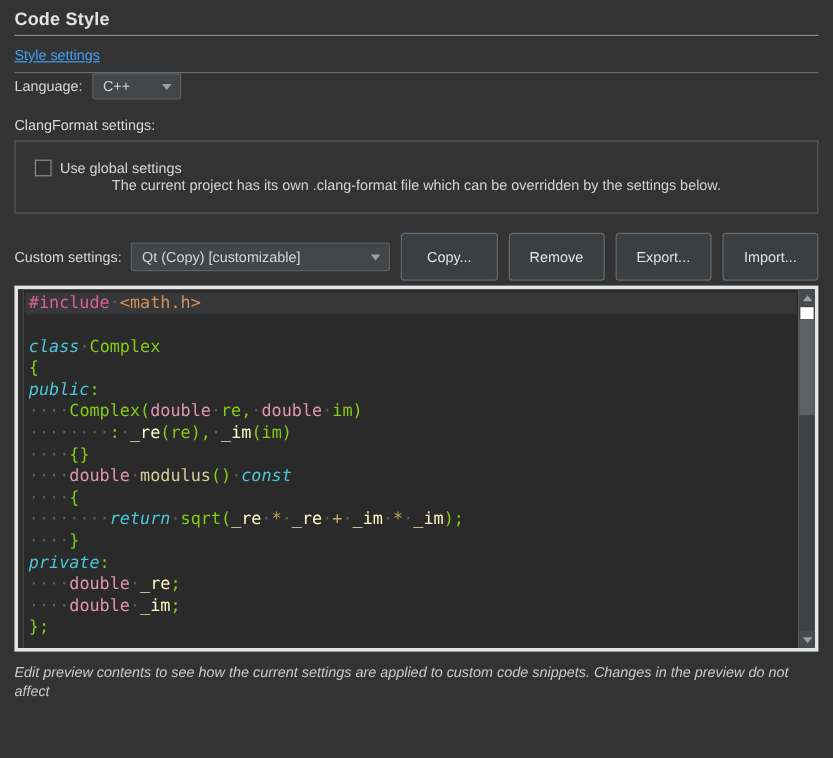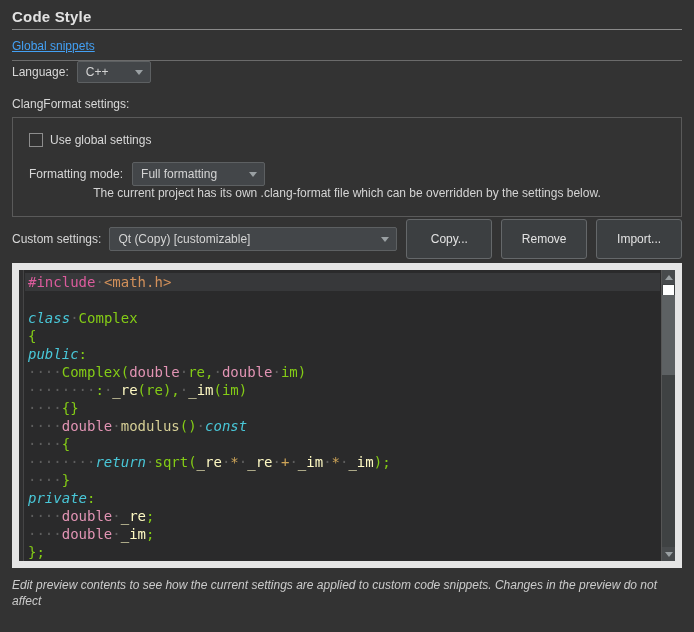--- a/index.html
+++ b/index.html
@@ -28,21 +28,21 @@
     background:#434649; border:1px solid #5d6062; border-radius:2px;
     color:#d4d4d4; cursor:pointer;
   }
   .combo .arrow {
     width:0; height:0; margin-left:10px;
     border-left:4px solid transparent; border-right:4px solid transparent;
     border-top:5px solid #9aa0a3;
   }
   .combo-language { width:74px; }
   .combo-mode { width:133px; height:24px; }
-  .combo-custom { width:288px; height:24px; }
+  .combo-custom { width:216px; height:24px; }
 
   .section-label { margin-top:14px; }
 
   .groupbox {
     margin-top:6px;
     border:1px solid #5a5a5a;
     padding:15px 16px 16px 16px;
     text-align:center;
   }
   .checkbox-row { display:flex; align-items:center; cursor:pointer; }
@@ -51,34 +51,34 @@
     border:1px solid #8d8d8d; background:#303030;
     display:inline-flex; align-items:center; justify-content:center;
     color:transparent; font-size:12px; line-height:12px;
   }
   .checkbox.checked::after { content:"✓"; color:#e9e9e9; }
   .mode-row { margin-top:15px; }
   .mode-row .label { margin-right:9px; }
   .info-text { color:#d4d4d4; }
   .custom-check-row { margin-top:11px; }
 
-  .custom-row { margin-top:2px; display:flex; align-items:center; }
+  .custom-row { margin-top:16px; display:flex; align-items:center; }
   .custom-row .label { margin-right:8px; white-space:nowrap; }
   .btns { display:flex; flex:1; gap:9px; margin-left:9px; }
   .btn {
     flex:1; height:40px;
     background:#3c3f41; border:1px solid #65686a; border-radius:3px;
     color:#e2e2e2; font-size:12px; font-family:"Liberation Sans",sans-serif;
     cursor:pointer;
   }
 
   .editor {
     position:relative; margin-top:4px;
     height:305px; background:#2a2a2b;
-    border:7px solid #e5e5e5;
+    border:3px solid #e5e5e5;
     overflow:hidden;
   }
   .gutter {
     position:absolute; left:0; top:0; bottom:0; width:5px;
     background:#2f2f30; border-right:1px solid #454546;
   }
   .code {
     position:absolute; left:6px; top:3px; right:15px;
     font-family:"DejaVu Sans Mono", monospace;
     font-size:14px; line-height:18px; white-space:pre;
@@ -114,60 +114,54 @@
   .footer { margin-top:9px; font-style:italic; color:#cbcbcb; line-height:1.35; }
 </style>
 </head>
 <body>
 
 <div class="page">
 
   <div class="page-title">Code Style</div>
   <hr class="hr1">
 
-  <a class="link">Global snippets</a>
+  <a class="link">Style settings</a>
   <hr class="hr2">
 
   <div class="row language-row">
     <span class="label">Language:</span>
     <span class="combo combo-language">
       <span>C++</span>
       <span class="arrow"></span>
     </span>
   </div>
 
   <div class="section-label">ClangFormat settings:</div>
 
   <div class="groupbox">
     <div class="checkbox-row">
       <span class="checkbox"></span>
       <span>Use global settings</span>
     </div>
 
-    <div class="row mode-row">
-      <span class="label">Formatting mode:</span>
-      <span class="combo combo-mode">
-        <span>Full formatting</span>
-        <span class="arrow"></span>
-      </span>
-    </div>
 
     <div class="info-text">The current project has its own .clang-format file which can be overridden by the settings below.</div>
 
   </div>
 
   <div class="custom-row">
     <span class="label">Custom settings:</span>
     <span class="combo combo-custom">
       <span>Qt (Copy) [customizable]</span>
       <span class="arrow"></span>
     </span>
     <span class="btns">
       <button class="btn">Copy...</button>
       <button class="btn">Remove</button>
+      <button class="btn">Export...</button>
       <button class="btn">Import...</button>
     </span>
   </div>
 
   <div class="editor">
     <div class="gutter"></div>
     <div class="code"><div class="code-line hl"><span class="tk-pp">#include</span><span class="tk-ws">·</span><span class="tk-inc">&lt;math.h&gt;</span></div><div class="code-line">&nbsp;</div><div class="code-line"><span class="tk-kw">class</span><span class="tk-ws">·</span><span class="tk-def">Complex</span></div><div class="code-line"><span class="tk-def">{</span></div><div class="code-line"><span class="tk-kw">public</span><span class="tk-def">:</span></div><div class="code-line"><span class="tk-ws">····</span><span class="tk-def">Complex(</span><span class="tk-ty">double</span><span class="tk-ws">·</span><span class="tk-def">re,</span><span class="tk-ws">·</span><span class="tk-ty">double</span><span class="tk-ws">·</span><span class="tk-def">im)</span></div><div class="code-line"><span class="tk-ws">········</span><span class="tk-def">:</span><span class="tk-ws">·</span><span class="tk-fld">_re</span><span class="tk-def">(re),</span><span class="tk-ws">·</span><span class="tk-fld">_im</span><span class="tk-def">(im)</span></div><div class="code-line"><span class="tk-ws">····</span><span class="tk-def">{}</span></div><div class="code-line"><span class="tk-ws">····</span><span class="tk-ty">double</span><span class="tk-ws">·</span><span class="tk-fn">modulus</span><span class="tk-def">()</span><span class="tk-ws">·</span><span class="tk-kw">const</span></div><div class="code-line"><span class="tk-ws">····</span><span class="tk-def">{</span></div><div class="code-line"><span class="tk-ws">········</span><span class="tk-kw">return</span><span class="tk-ws">·</span><span class="tk-def">sqrt(</span><span class="tk-fld">_re</span><span class="tk-ws">·</span><span class="tk-op">*</span><span class="tk-ws">·</span><span class="tk-fld">_re</span><span class="tk-ws">·</span><span class="tk-op">+</span><span class="tk-ws">·</span><span class="tk-fld">_im</span><span class="tk-ws">·</span><span class="tk-op">*</span><span class="tk-ws">·</span><span class="tk-fld">_im</span><span class="tk-def">);</span></div><div class="code-line"><span class="tk-ws">····</span><span class="tk-def">}</span></div><div class="code-line"><span class="tk-kw">private</span><span class="tk-def">:</span></div><div class="code-line"><span class="tk-ws">····</span><span class="tk-ty">double</span><span class="tk-ws">·</span><span class="tk-fld">_re</span><span class="tk-def">;</span></div><div class="code-line"><span class="tk-ws">····</span><span class="tk-ty">double</span><span class="tk-ws">·</span><span class="tk-fld">_im</span><span class="tk-def">;</span></div><div class="code-line"><span class="tk-def">};</span></div></div>
     <div class="scrollbar">
       <div class="sb-btn sb-up">
           <span class="tri-up"></span>

